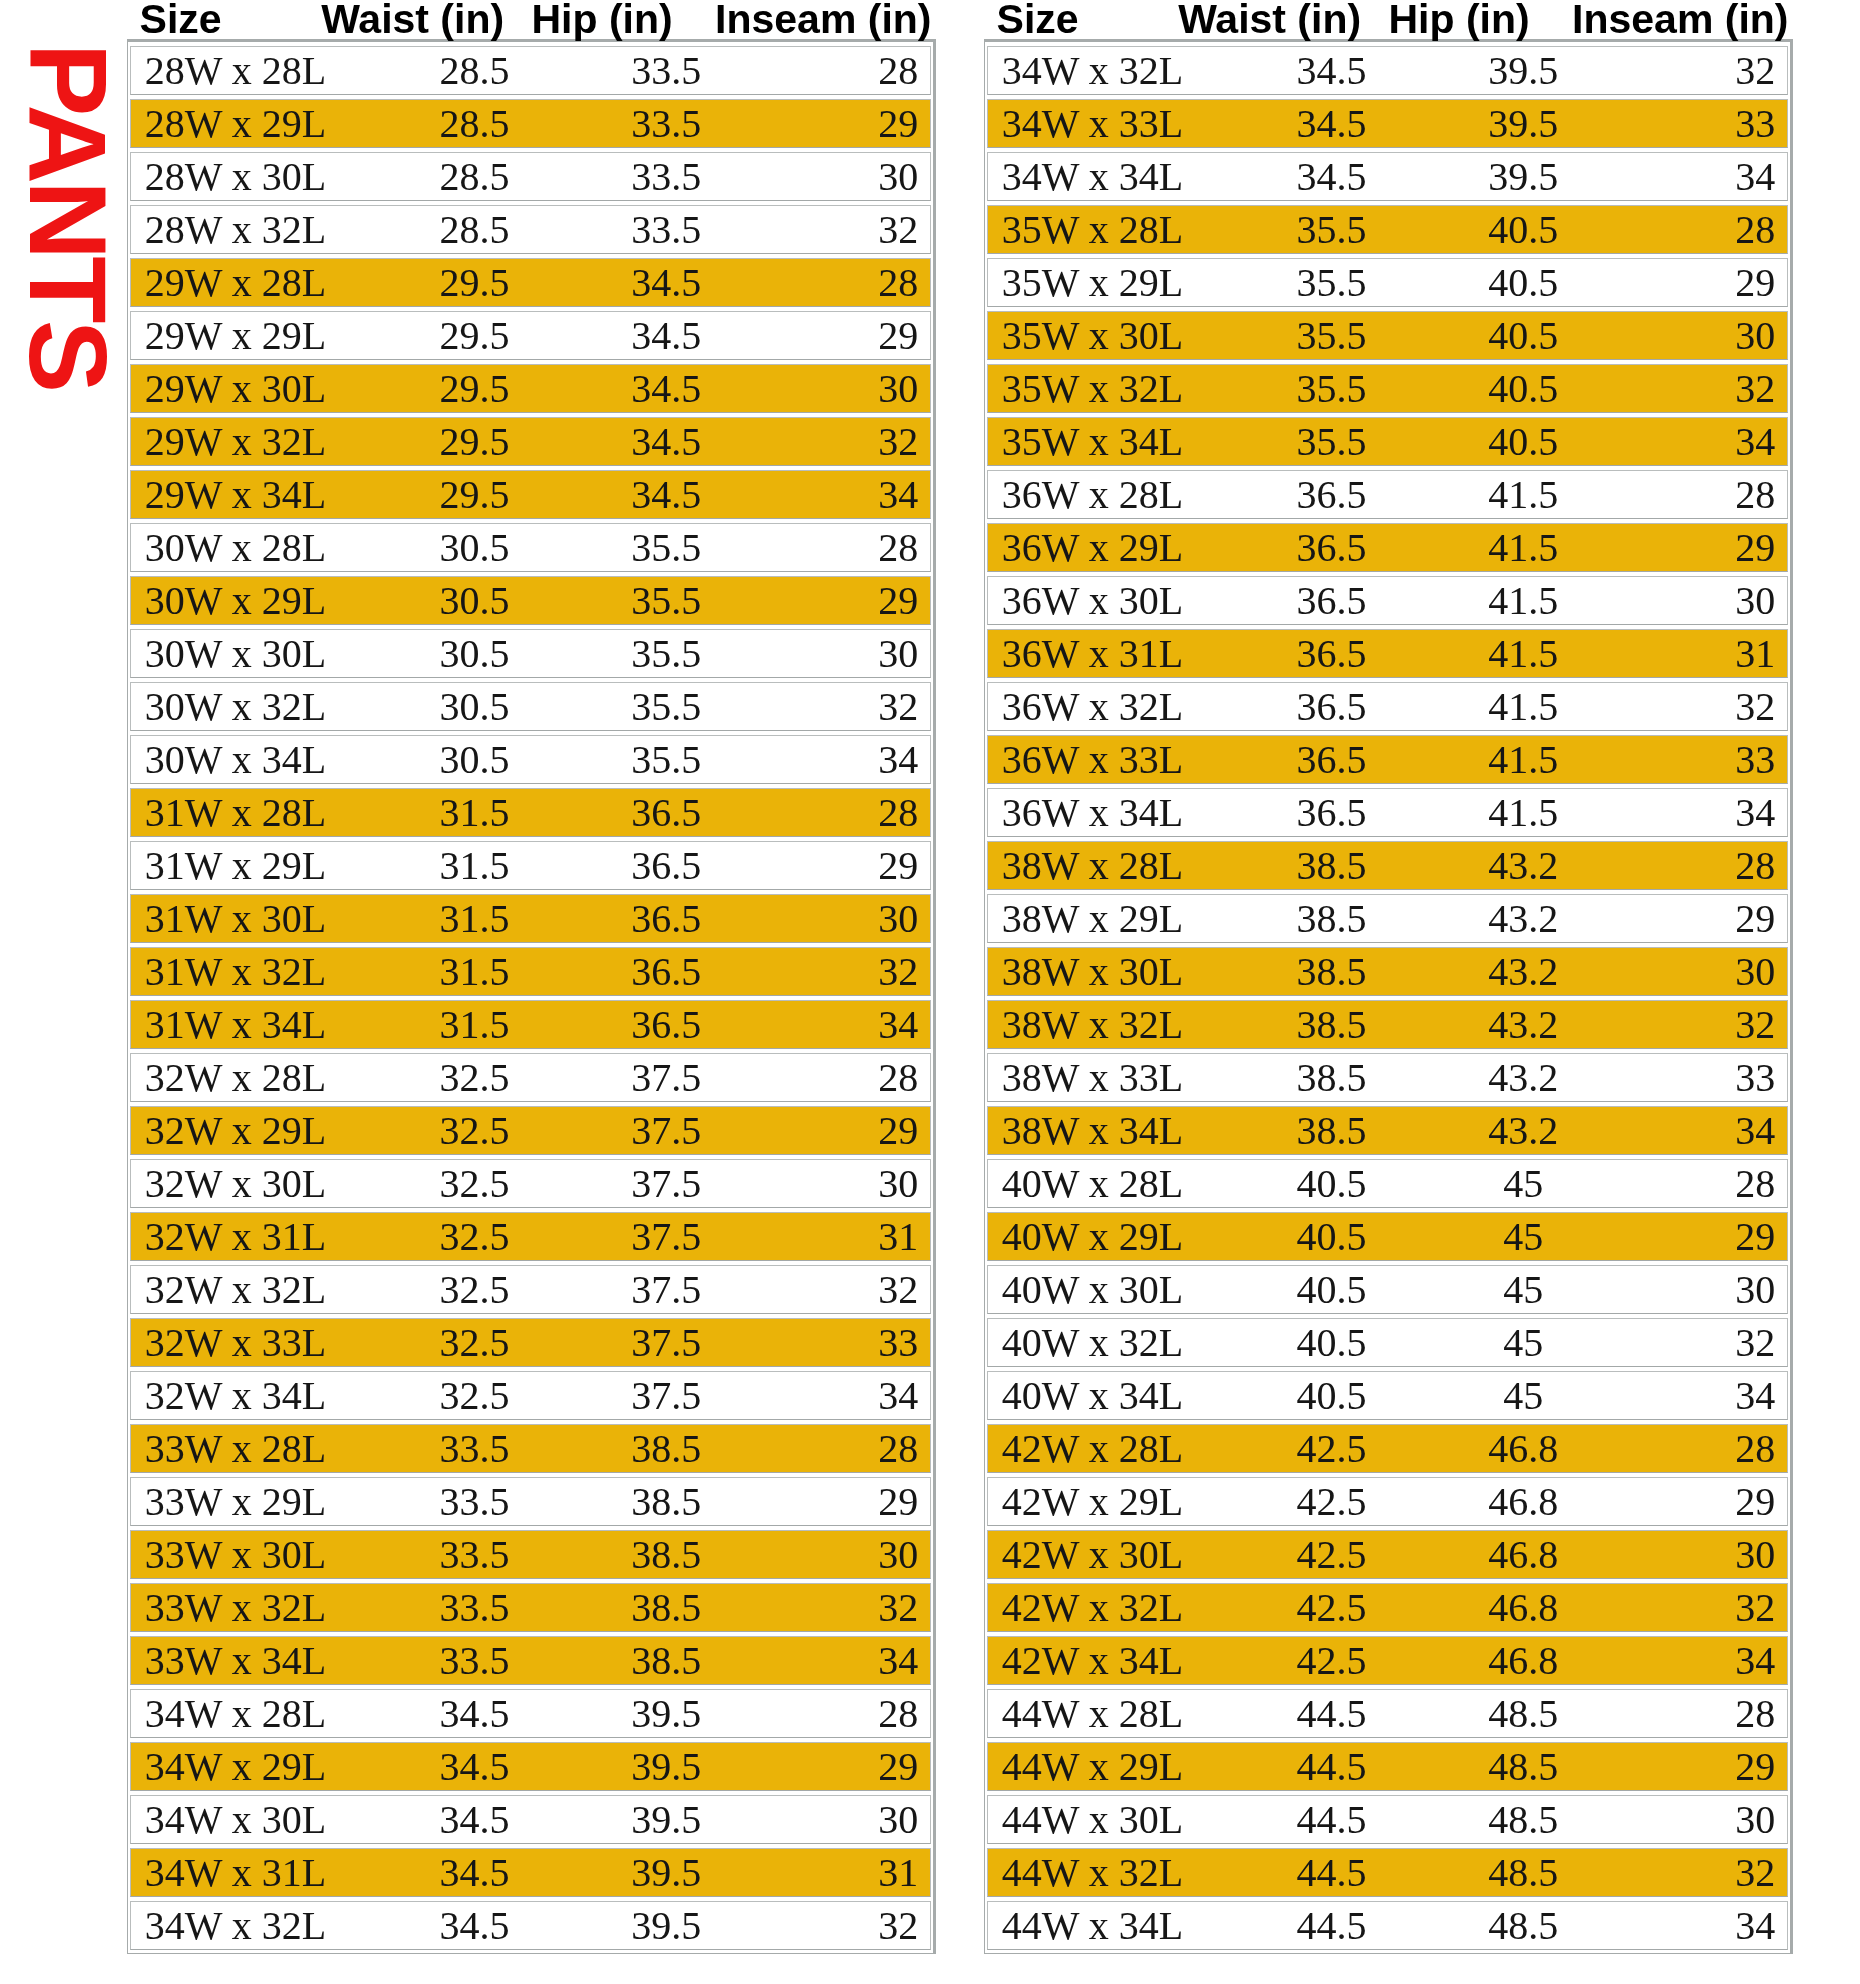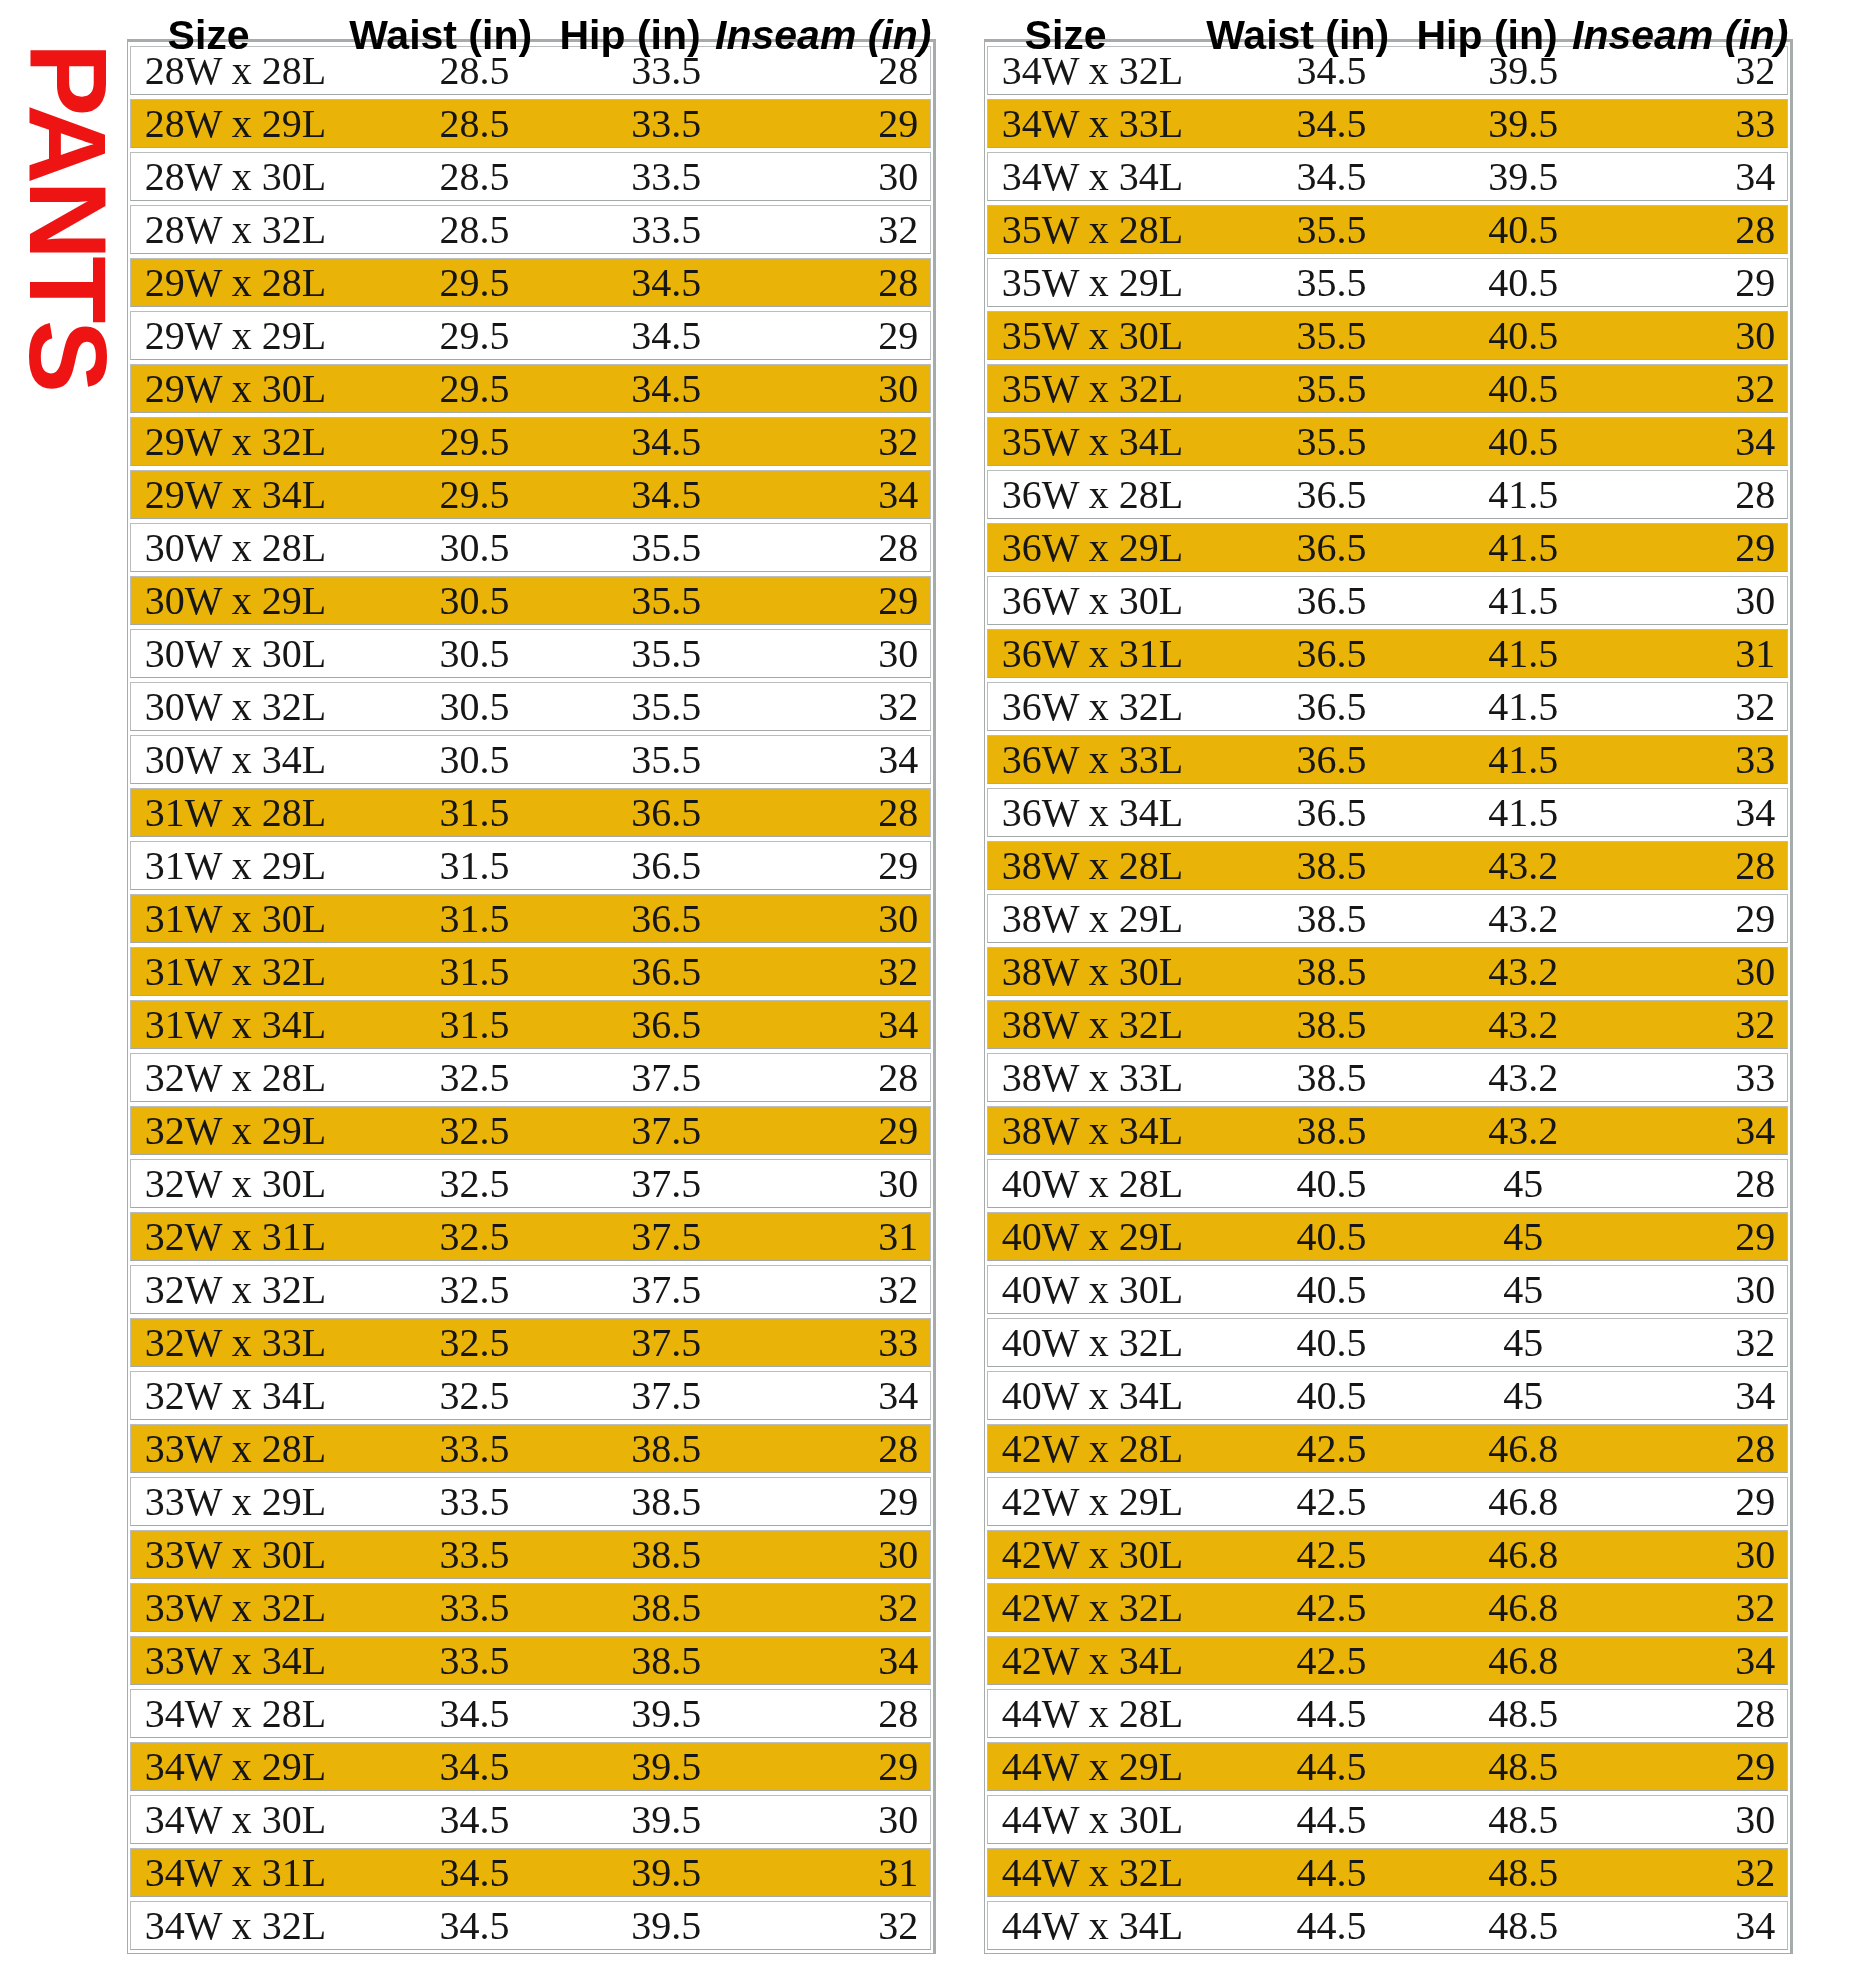--- a/index.html
+++ b/index.html
@@ -36,25 +36,25 @@
 
   .chart-header {
     position: relative;
     height: 39px;
     font-size: 41px;
     font-weight: bold;
     color: #000000;
     line-height: 39px;
     white-space: nowrap;
   }
-  .chart-header span { position: absolute; top: 16px; margin-left: 28px; }
+  .chart-header span { position: absolute; top: 0; }
   .h-size   { left: 12.6px; }
   .h-waist  { left: 24%; width: 26%; text-align: left; }
   .h-hip    { left: 50%; width: 18%; }
-  .h-inseam { right: 4.5px; font-style: italic; }
+  .h-inseam { right: 4.5px; }
 
   .chart-body {
     border: 1.8px solid #a6abab;
     border-top-width: 3.6px;
     border-right-width: 3.6px;
     background: #ffffff;
     padding: 3.6px 2.2px;
     font-family: Liberation Serif, serif;
   }
 

